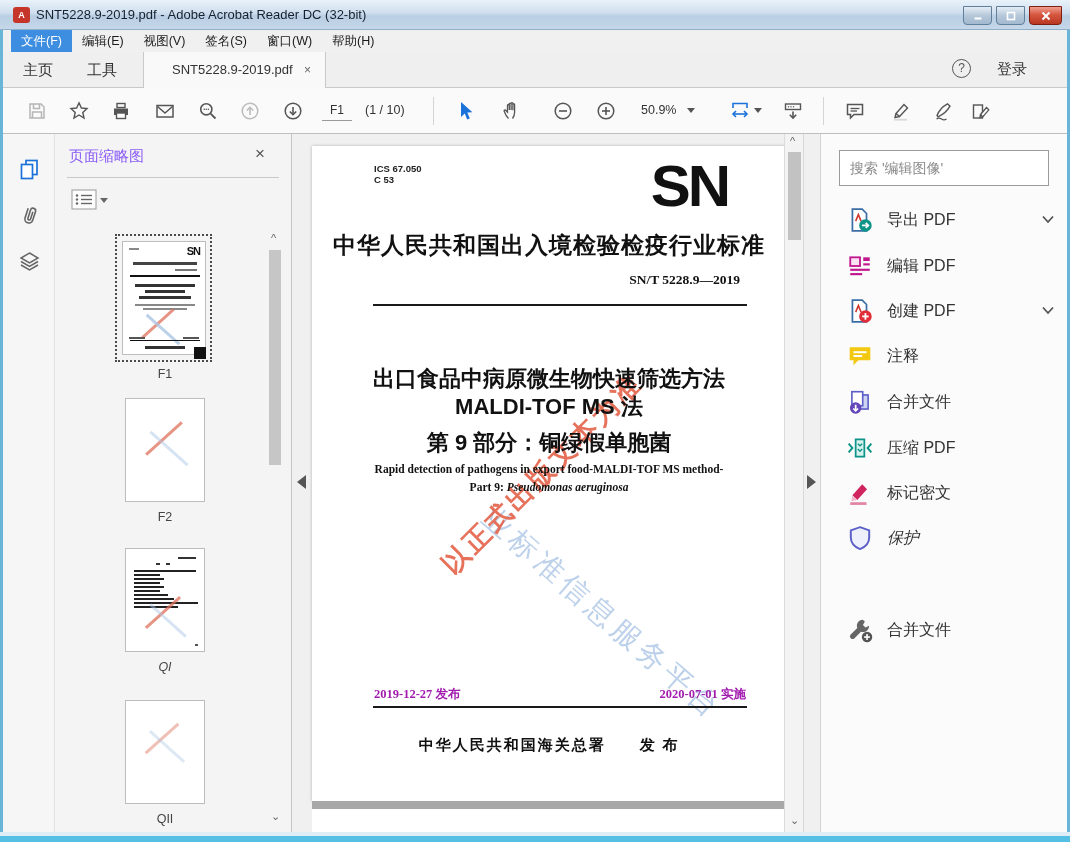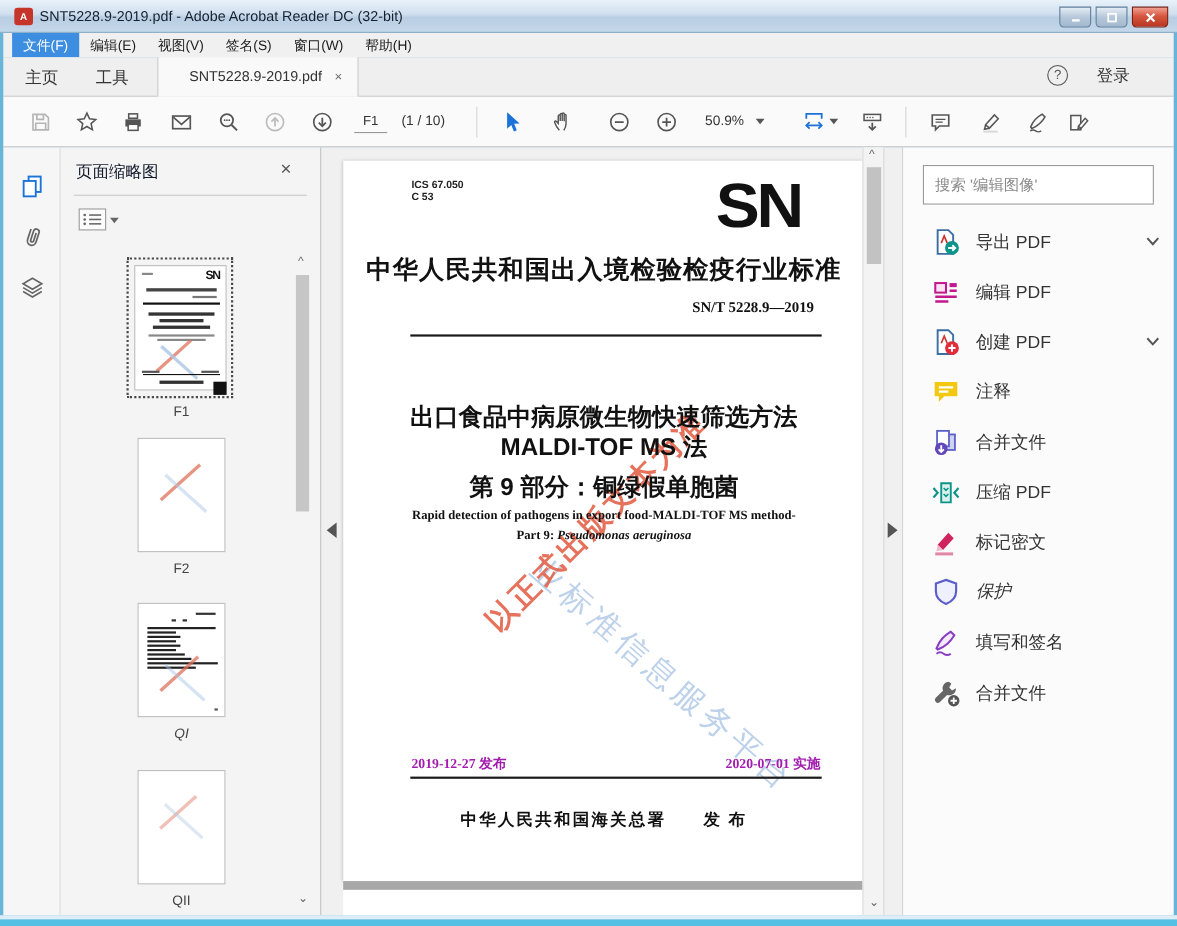--- a/index.html
+++ b/index.html
@@ -45,21 +45,21 @@
   #pagecount { left:362px; top:15px; font-size:12.5px; color:#333; }
   #zoomval { left:638px; top:15px; font-size:12.5px; color:#333; }
   .ddarrow { position:absolute; width:0; height:0; border-left:4px solid transparent; border-right:4px solid transparent; border-top:5px solid #555; }
 
   
   #leftrail { left:3px; top:134px; width:52px; height:698px; background:#f6f6f6; border-right:1px solid #e2e2e2; }
   .railico { position:absolute; left:15px; width:23px; height:23px; }
 
   
   #thumbpanel { left:55px; top:134px; width:237px; height:698px; background:#f4f4f4; border-right:1px solid #c6c6c6; }
-  #panel-title { left:14px; top:13px; font-size:15px; color:#0f172a; position:absolute; }
+  #panel-title { left:14px; top:13px; font-size:15px; color:#8b5cf6; position:absolute; }
   #panel-close { left:200px; top:10px; position:absolute; font-size:17px; color:#555; }
   #panel-divider { left:12px; top:43px; width:212px; height:1px; background:#c9c9c9; position:absolute; }
   #options-btn { left:16px; top:55px; width:38px; height:21px; position:absolute; }
   .thumbpage { position:absolute; background:#fff; border:1px solid #bdbdbd; overflow:hidden; }
   .thumblabel { position:absolute; font-size:12.5px; color:#444; text-align:center; width:80px; }
   #sel-box { left:60px; top:100px; width:97px; height:128px; border:2px dotted #4a4a4a; position:absolute; }
   .mini-line { position:absolute; background:#555; }
   .wm-mini-red { position:absolute; height:3px; background:rgba(221,112,90,0.75); transform:rotate(-42deg); }
   .wm-mini-blue { position:absolute; height:3px; background:rgba(170,197,228,0.8); transform:rotate(42deg); }
   #f1-handle { left:139px; top:213px; width:12px; height:12px; background:#111; position:absolute; }
@@ -449,27 +449,20 @@
       <span class="tlabel">标记密文</span>
     </div>
 
     <div class="toolrow" style="top:382px;font-style:italic;">
       <svg class="ticon" viewBox="0 0 24 24">
           <path d="M12 2 L20.5 5 V11.5 c0 5-3.8 8.8-8.5 10.7 C7.3 20.3 3.5 16.5 3.5 11.5 V5 z" fill="#eef0fc" stroke="#5b5fc7" stroke-width="1.8"></path>
         </svg>
       <span class="tlabel">保护</span>
     </div>
 
-    <div class="toolrow" style="top:428px;">
-      <svg class="ticon" viewBox="0 0 24 24">
-          <path d="M4 17 C7 9.5 10.5 6.5 16 3 L19 6 C15.5 11.5 12.5 15 5 18 z" fill="#f3eafc" stroke="#8a3ec4" stroke-width="1.7"></path>
-          <path d="M4 21.5 q3 -2.3 6 0 t6 0" fill="none" stroke="#8a3ec4" stroke-width="1.6"></path>
-        </svg>
-      <span class="tlabel">填写和签名</span>
-    </div>
 
     <div class="toolrow" style="top:474px;">
       <svg class="ticon" viewBox="0 0 24 24">
           <path d="M14.5 2.5 a5.5 5.5 0 0 0 -5 7.6 L3.2 16.3 a2.5 2.5 0 0 0 3.5 3.5 L12.9 13.6 A5.5 5.5 0 0 0 20.3 8 l-3.2 1.8 -2.4 -2.4 1.8 -3.2 z" fill="#666"></path>
           <circle cx="18.5" cy="18.5" r="4.8" fill="#555"></circle>
           <line x1="15.8" y1="18.5" x2="21.2" y2="18.5" stroke="#fff" stroke-width="1.5"></line>
           <line x1="18.5" y1="15.8" x2="18.5" y2="21.2" stroke="#fff" stroke-width="1.5"></line>
         </svg>
       <span class="tlabel">合并文件</span>
     </div>

